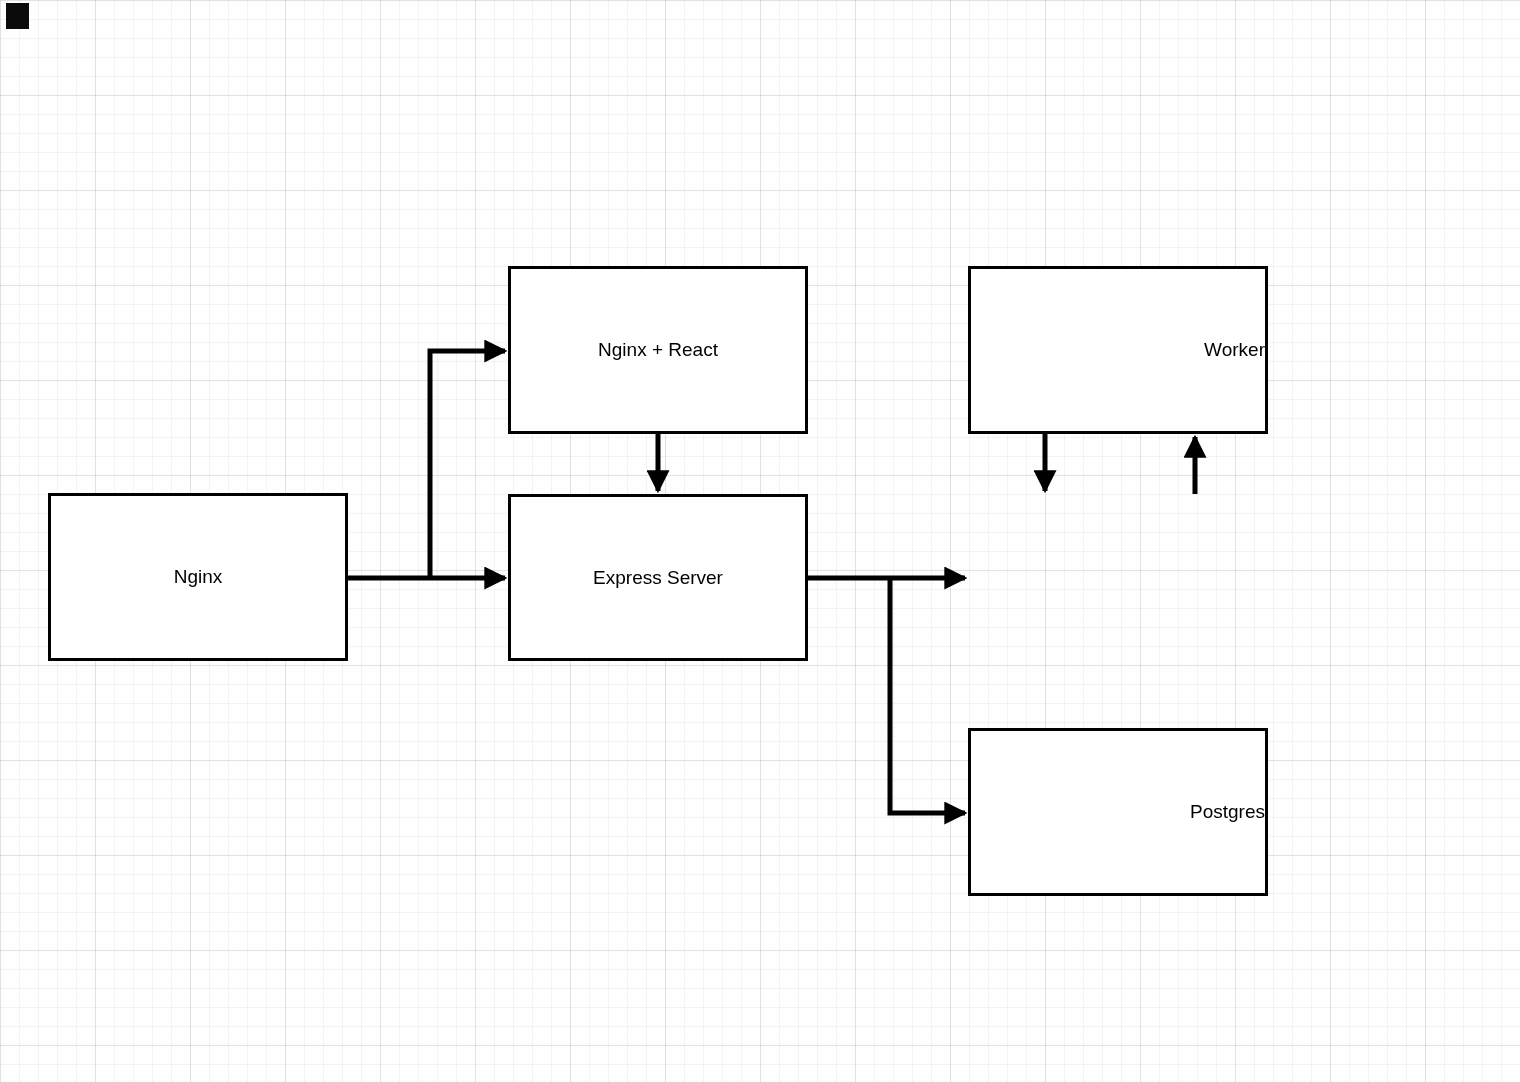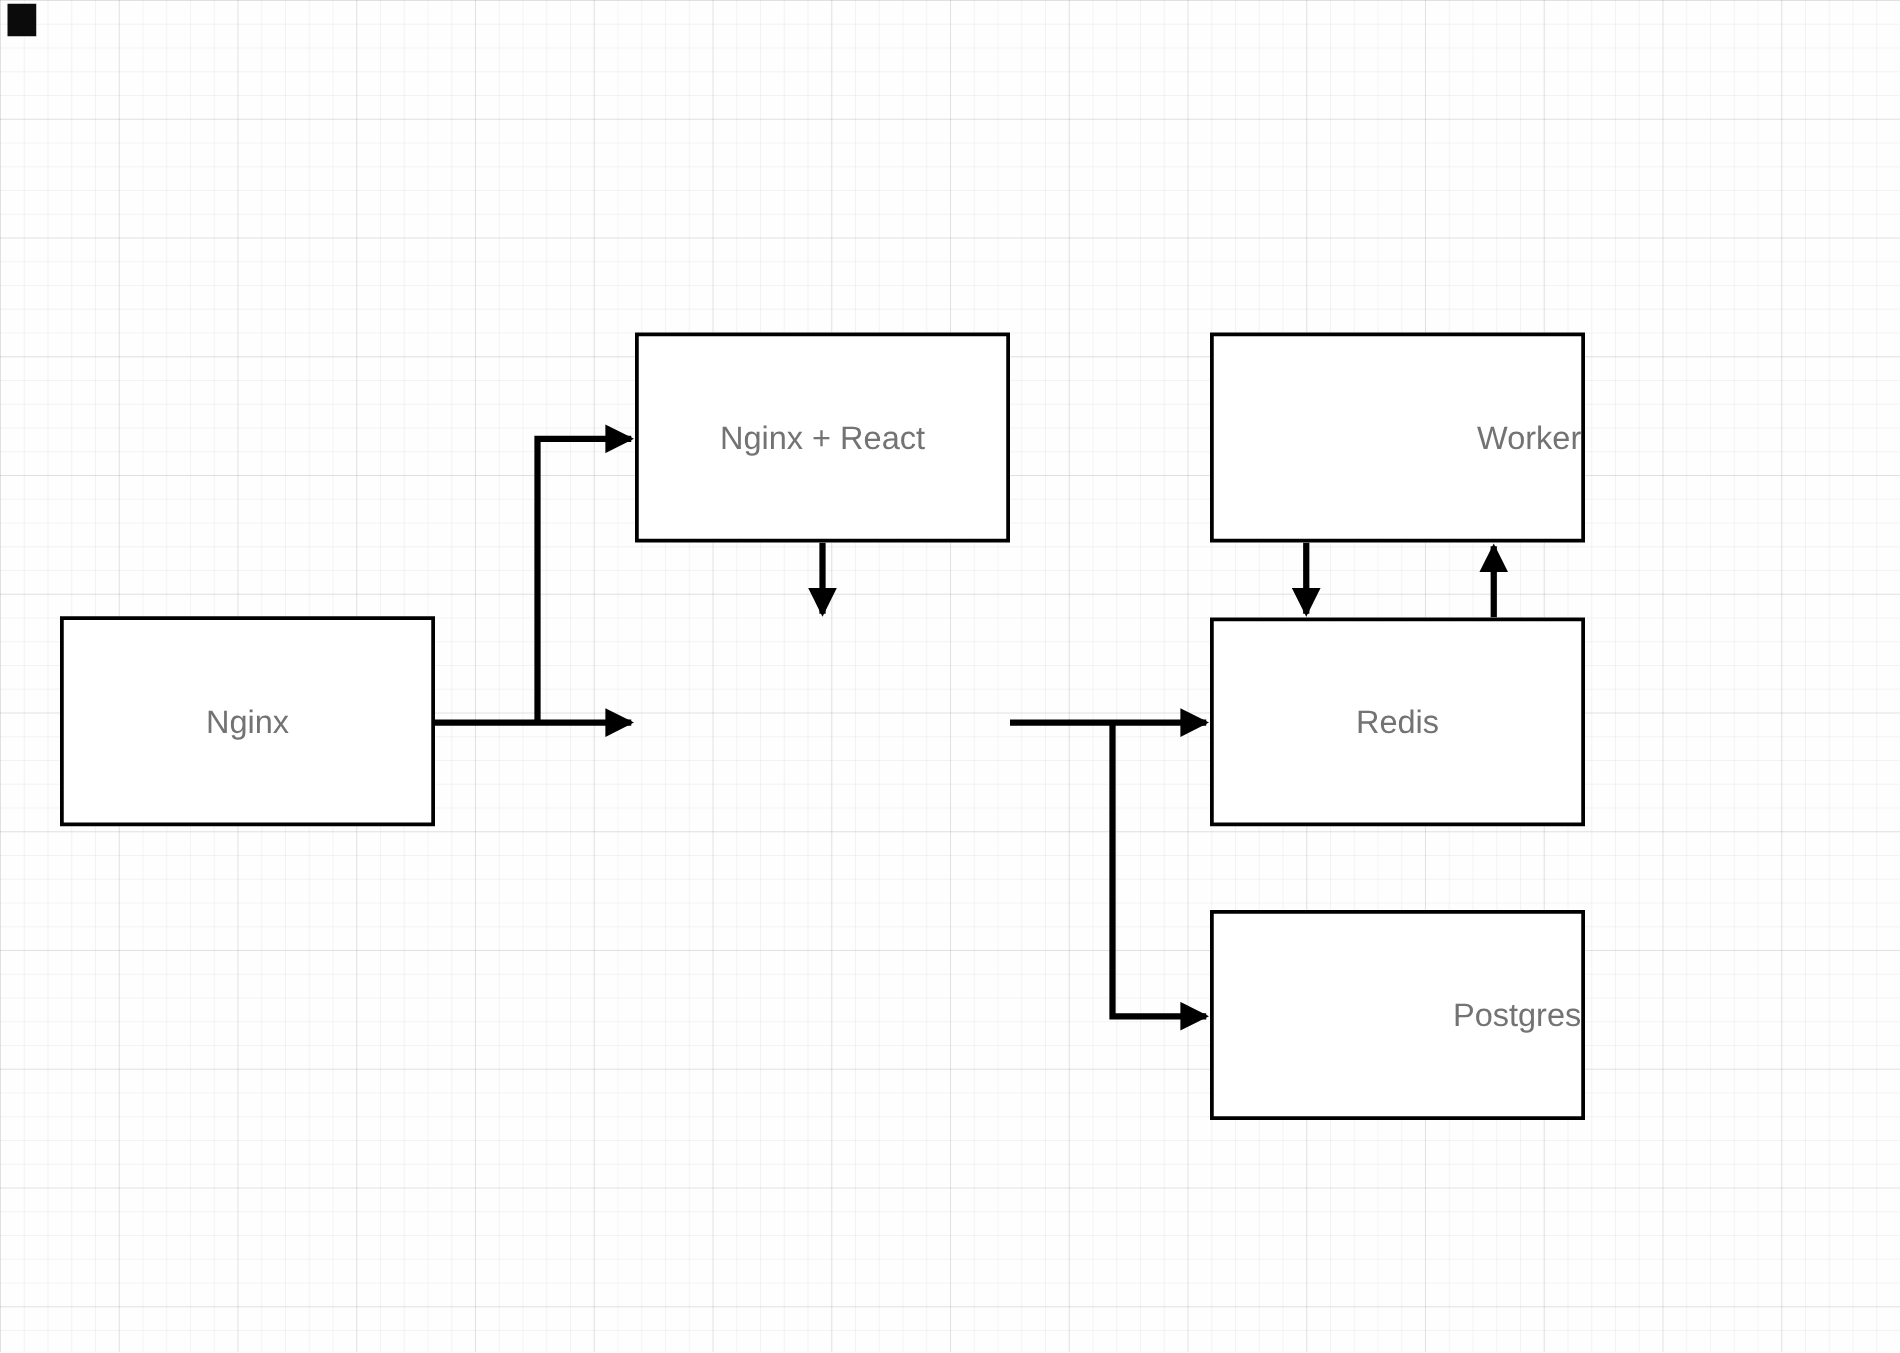--- a/index.html
+++ b/index.html
@@ -25,22 +25,22 @@
     width: 23px; height: 26px;
     background: #0b0b0b;
   }
   .node {
     position: absolute;
     background: #ffffff;
     border: 3px solid #000000;
     display: flex;
     align-items: center;
     justify-content: center;
-    font-size: 26px;
-    color: #737373;
+    font-size: 19px;
+    color: #000000;
     white-space: nowrap;
     z-index: 2;
   }
   .node-nginx        { left: 48px;  top: 493px; width: 300px; height: 168px; }
   .node-nginx-react  { left: 508px; top: 266px; width: 300px; height: 168px; }
   .node-express      { left: 508px; top: 494px; width: 300px; height: 167px; }
   .node-worker       { left: 968px; top: 266px; width: 300px; height: 168px; justify-content: flex-end; }
   .node-redis        { left: 968px; top: 494px; width: 300px; height: 167px; }
   .node-postgres     { left: 968px; top: 728px; width: 300px; height: 168px; justify-content: flex-end; }
   svg.edges {
@@ -86,26 +86,26 @@
   </svg>
 
   <div class="node node-nginx">
     <span>Nginx</span>
   </div>
 
   <div class="node node-nginx-react">
     <span>Nginx + React</span>
   </div>
 
+  <div class="node node-express">
+    <span>Express Server</span>
+  </div>
 
   <div class="node node-worker">
     <span>Worker</span>
   </div>
 
-  <div class="node node-redis">
-    <span>Redis</span>
-  </div>
 
   <div class="node node-postgres">
     <span>Postgres</span>
   </div>
 
 </div>
 
 </body></html>

